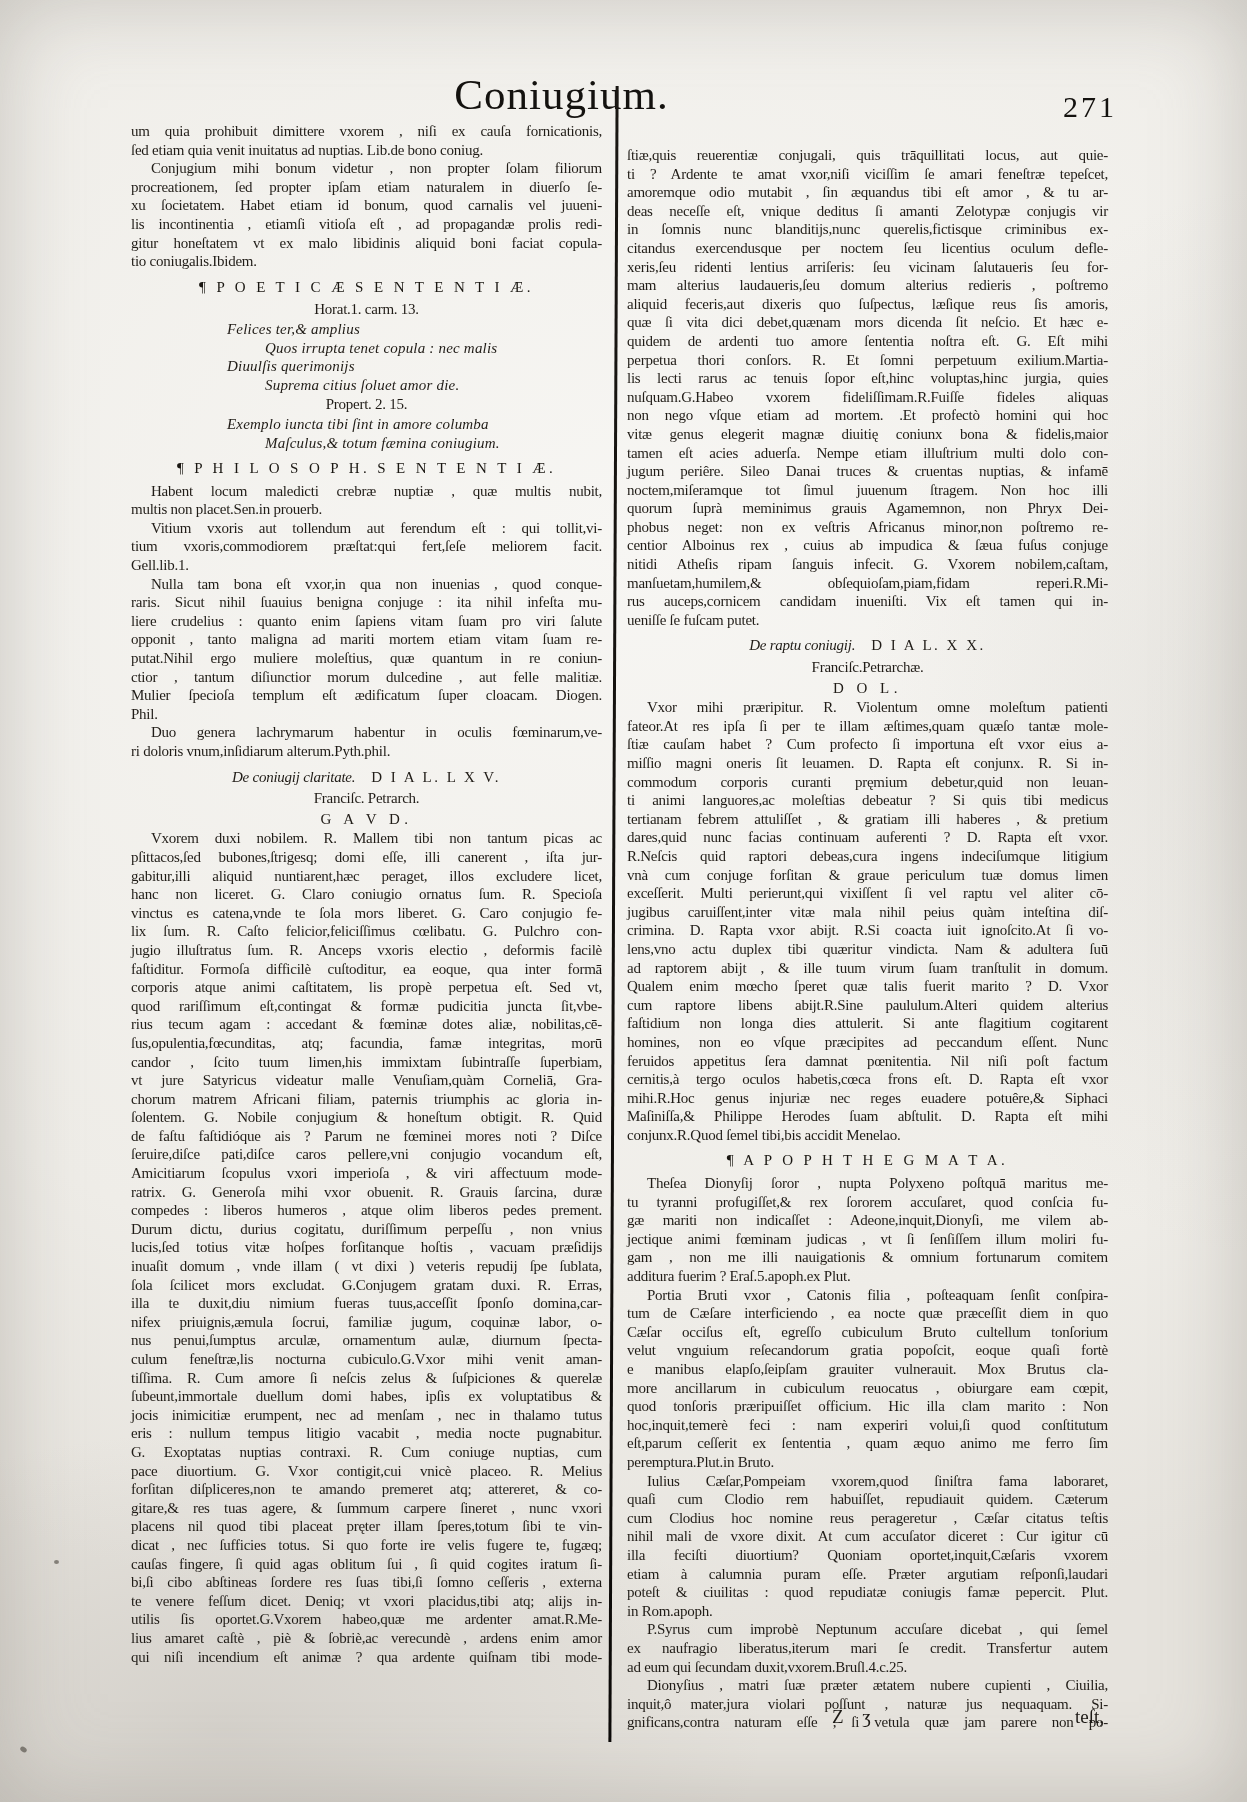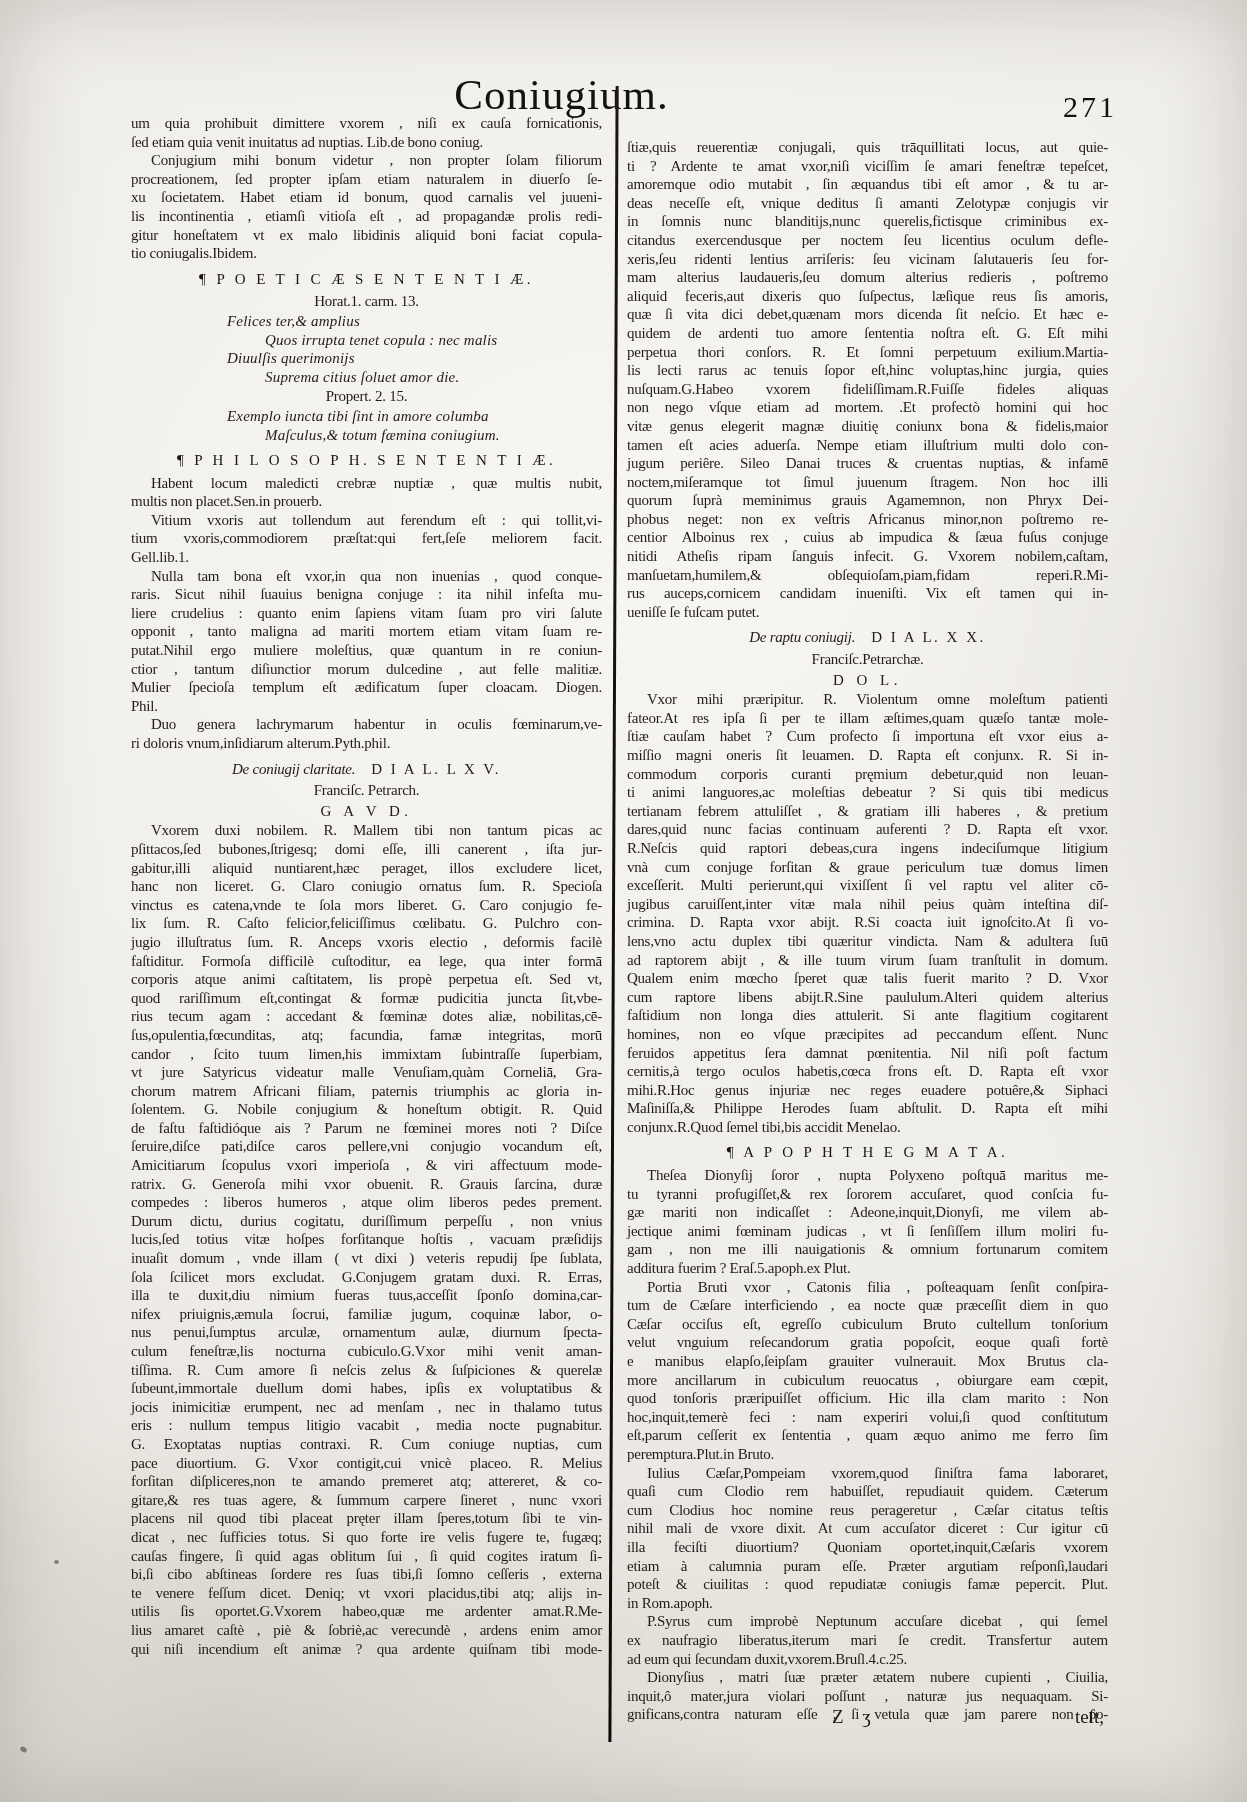--- a/index.html
+++ b/index.html
@@ -25,21 +25,21 @@
   .page-number {
     position:absolute; top:90px; left:1063px;
     font-size:30px; letter-spacing:3px; color:#14120f;
   }
   .divider {
     position:absolute; left:612px; top:86px; width:3px; height:1656px;
     background:linear-gradient(#1a1713, #0c0a08);
     transform:rotate(0.25deg);
   }
   .col {
-    position:absolute; top:114px; color:#201c17;
+    position:absolute; top:122px; color:#201c17;
     font-size:15px; line-height:18.6px; letter-spacing:-0.25px;
   }
   .col-left  { left:131px; width:471px; }
   .col-right { left:627px; width:481px;margin-top:24px; }
   .ln  { min-height:18.6px; }
   .jus { text-align:justify; text-align-last:justify; }
   .ind { text-indent:20px; }
   .head {
     text-align:center; letter-spacing:3.4px; margin:7px 0 4px;
     white-space:nowrap; color:#1a1712;
@@ -108,21 +108,21 @@
       <div class="ln dial"><span class="dt">De coniugij claritate.</span><span class="dn">D I A L.  L X V.</span></div>
       <div class="ln sub">Franciſc. Petrarch.</div>
       <div class="ln gavd">G A V D.</div>
       <div class="ln jus ind">Vxorem duxi nobilem. R. Mallem tibi non tantum picas ac</div>
       <div class="ln jus">pſittacos,ſed bubones,ſtrigesq; domi eſſe, illi canerent , iſta jur-</div>
       <div class="ln jus">gabitur,illi aliquid nuntiarent,hæc peraget, illos excludere licet,</div>
       <div class="ln jus">hanc non liceret. G. Claro coniugio ornatus ſum. R. Specioſa</div>
       <div class="ln jus">vinctus es catena,vnde te ſola mors liberet. G. Caro conjugio fe-</div>
       <div class="ln jus">lix ſum. R. Caſto felicior,feliciſſimus cœlibatu. G. Pulchro con-</div>
       <div class="ln jus">jugio illuſtratus ſum. R. Anceps vxoris electio , deformis facilè</div>
-      <div class="ln jus">faſtiditur. Formoſa difficilè cuſtoditur, ea lege, qua inter formā</div>
+      <div class="ln jus">faſtiditur. Formoſa difficilè cuſtoditur, ea eoque, qua inter formā</div>
       <div class="ln jus">corporis atque animi caſtitatem, lis propè perpetua eſt. Sed vt,</div>
       <div class="ln jus">quod rariſſimum eſt,contingat &amp; formæ pudicitia juncta ſit,vbe-</div>
       <div class="ln jus">rius tecum agam : accedant &amp; fœminæ dotes aliæ, nobilitas,cē-</div>
       <div class="ln jus">ſus,opulentia,fœcunditas, atq; facundia, famæ integritas, morū</div>
       <div class="ln jus">candor , ſcito tuum limen,his immixtam ſubintraſſe ſuperbiam,</div>
       <div class="ln jus">vt jure Satyricus videatur malle Venuſiam,quàm Corneliā, Gra-</div>
       <div class="ln jus">chorum matrem Africani filiam, paternis triumphis ac gloria in-</div>
       <div class="ln jus">ſolentem. G. Nobile conjugium &amp; honeſtum obtigit. R. Quid</div>
       <div class="ln jus">de faſtu faſtidióque ais ? Parum ne fœminei mores noti ? Diſce</div>
       <div class="ln jus">ſeruire,diſce pati,diſce caros pellere,vni conjugio vocandum eſt,</div>

